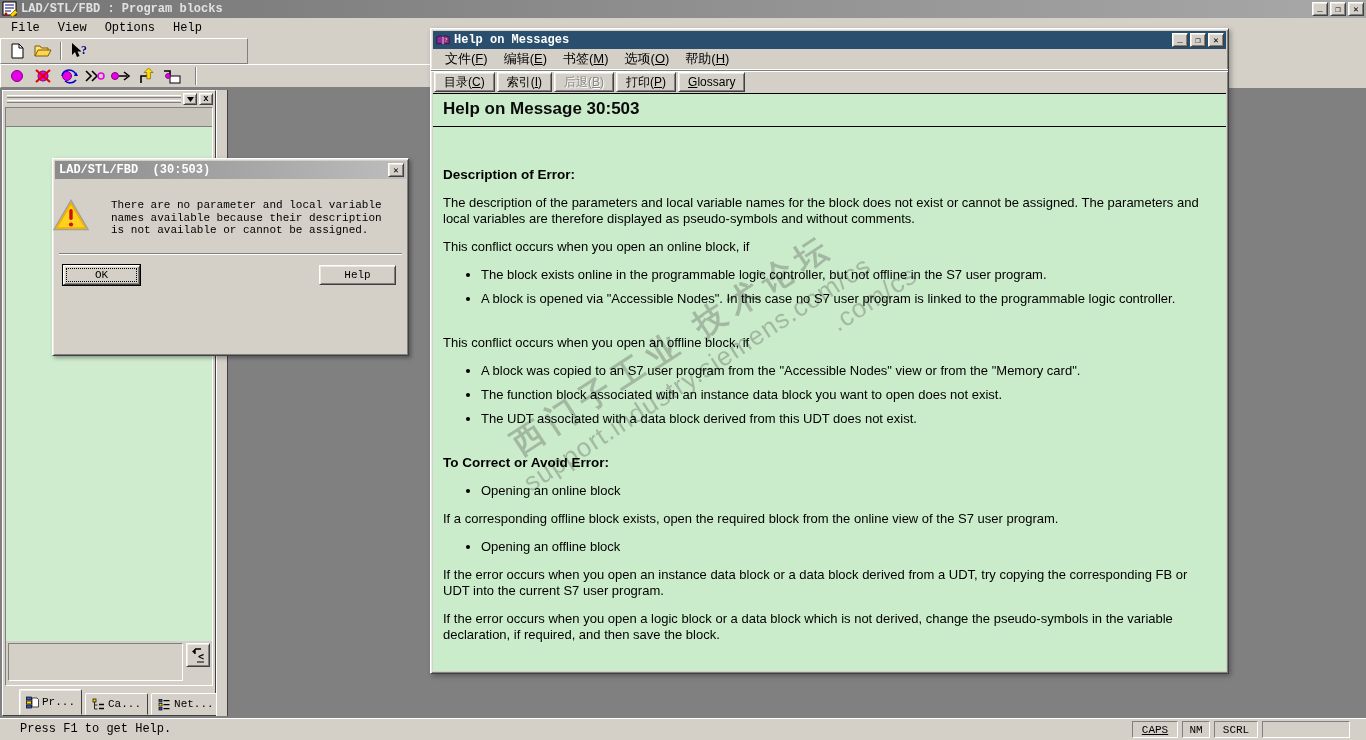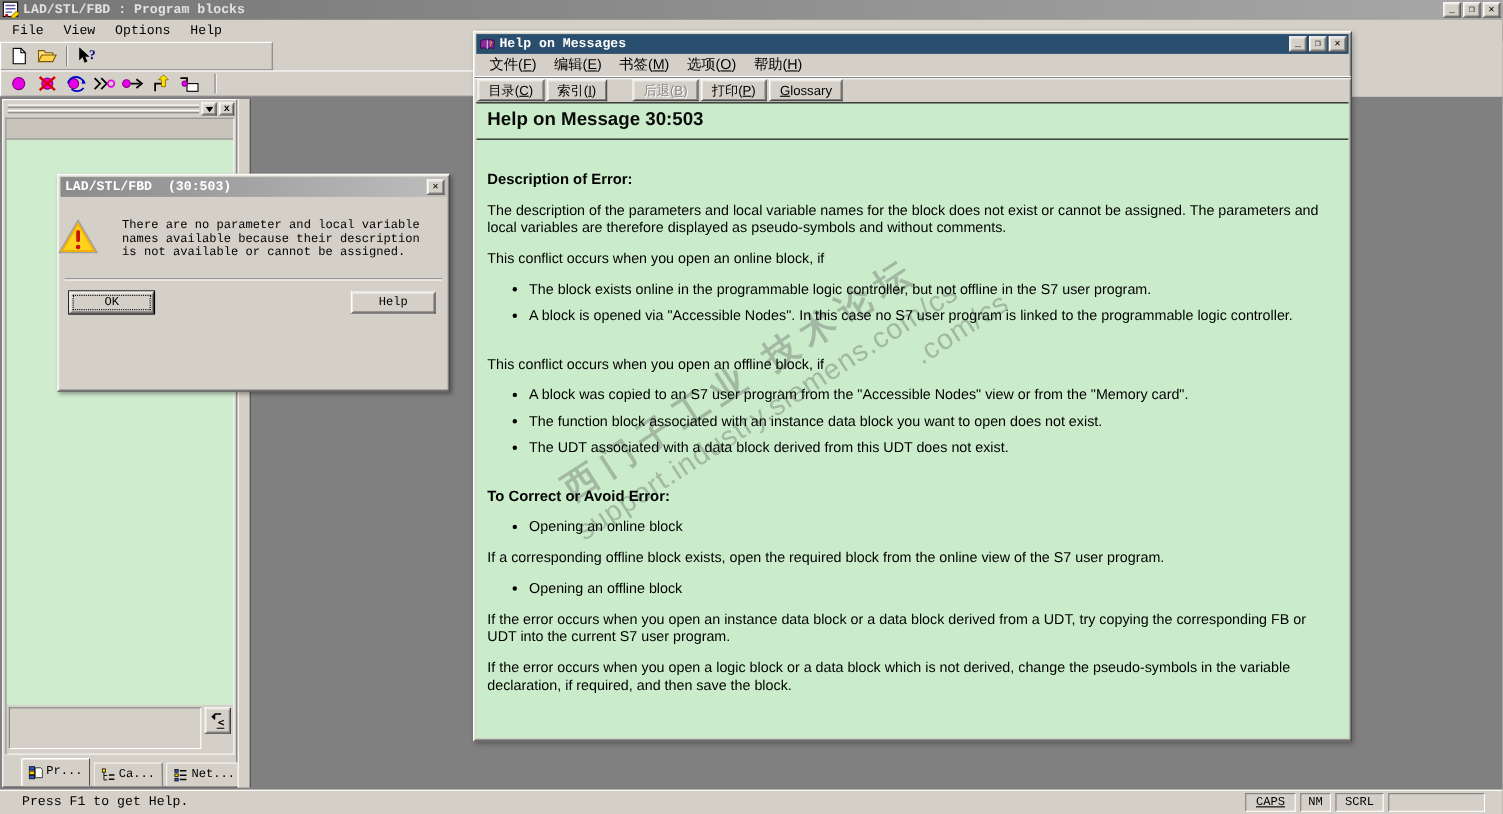--- a/index.html
+++ b/index.html
@@ -82,26 +82,26 @@
               background:#d4d0c8; border:1px solid; border-color:#ffffff #404040 #404040 #ffffff;
               box-shadow: inset 1px 1px 0 #ece9e2, inset -1px -1px 0 #808080, 2px 2px 5px rgba(0,0,0,.3);
               display:flex; flex-direction:column; }
   .help-titlebar { height:18px; margin:2px 2px 0 2px; background:#2a4f6e; display:flex; align-items:center; padding:0 2px 0 3px; gap:4px; }
   .help-title { color:#ffffff; font-weight:bold; font-size:12px; }
   .help-menubar { height:21px; display:flex; align-items:center; padding-left:6px; border-bottom:1px solid #ffffff; }
   .help-menu-item { font-size:13px; padding:2px 8px; color:#000; }
   .help-toolbar { height:23px; display:flex; align-items:flex-start; padding:1px 0 0 3px; gap:2px;
                   border-top:1px solid #808080; box-shadow:inset 0 1px 0 #ffffff; }
   .help-tb-btn { height:20px; padding:0 9px; font-size:12px; }
-  .help-tb-btn.disabled { color:#8a8a8a; text-shadow:1px 1px 0 #ffffff;margin-left:21px; }
+  .help-tb-btn.disabled { color:#8a8a8a; text-shadow:1px 1px 0 #ffffff; }
   .help-content { flex:1; margin:0 2px 2px 2px; background:#cbeccb; border-top:1px solid #000;
                   position:relative; overflow:hidden; }
   .help-heading { font-size:17px; font-weight:bold; padding:5px 10px 7px 10px; border-bottom:1px solid #000; color:#0a0a0a; }
   .help-body { padding:24px 14px 0 10px; font-size:13px; line-height:16px; color:#000; position:relative; z-index:2; }
-  .help-body h3 { font-size:13.5px; margin:4px 0 12px; }
+  .help-body h3 { font-size:13.5px; margin:16px 0 12px; }
   .help-body p { margin:0 0 12px; }
   .help-body ul { margin:12px 0 28px; padding-left:38px; }
   .help-body ul.tight { margin:12px 0 12px; }
   .help-body li { margin:0 0 8px; }
   .wmark { position:absolute; color:rgba(105,112,105,.42); white-space:nowrap; z-index:1;
            transform:rotate(-33deg); transform-origin:0 0; font-weight:bold; }
   .wmark-cn { left:70px; top:335px; font-size:32px; letter-spacing:8px; }
   .wmark-url { left:85px; top:378px; font-size:26px; letter-spacing:1px; font-weight:normal; }
   .wmark-frag { left:392px; top:218px; font-size:26px; letter-spacing:1px; font-weight:normal; }
 

